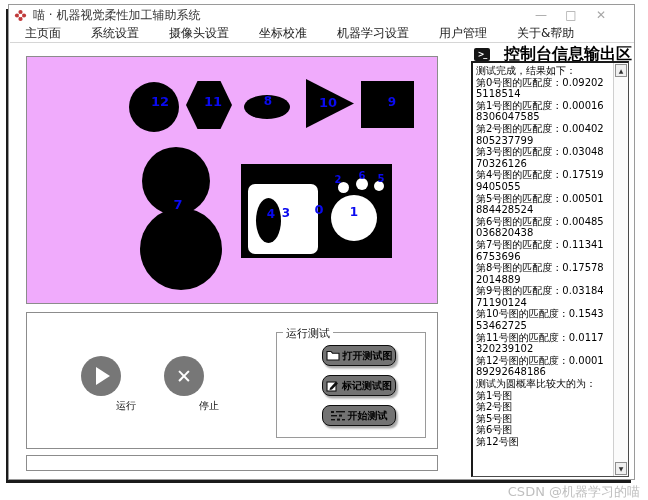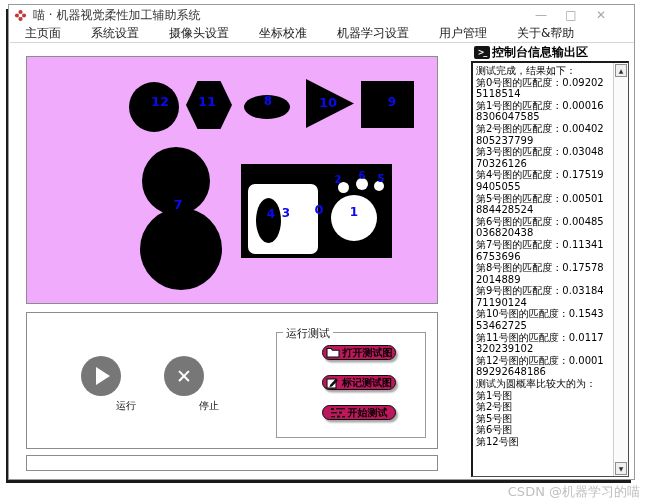--- a/index.html
+++ b/index.html
@@ -67,38 +67,38 @@
     position:absolute; left:15px; top:11px; width:0; height:0;
     border-top:9px solid transparent; border-bottom:9px solid transparent; border-left:14px solid #fff;
   }
   .x-glyph { position:absolute; width:100%; text-align:center; top:0; line-height:40px; color:#fff; font-size:19px; font-weight:bold; }
   .circle-btn-label { position:absolute; width:70px; text-align:right; font-size:10px; color:#111; top:86px; }
   .run-label { left:39px; }
   .stop-label { left:122px; }
   .group-box { position:absolute; left:249px; top:19px; width:150px; height:106px; border:1px solid #9a9a9a; }
   .group-legend { position:absolute; left:6px; top:-7px; background:#fff; padding:0 3px; font-size:11px; color:#111; white-space:nowrap; }
   .test-btn {
-    position:absolute; left:45px; width:74px; height:15px;
-    background:#be185d; border:1px solid #0d0d0d; border-radius:8px;
+    position:absolute; left:45px; width:74px; height:21px;
+    background:#737373; border:1px solid #0d0d0d; border-radius:8px;
     box-shadow:2px 2.5px 2px rgba(0,0,0,0.35);
     display:flex; align-items:center; justify-content:center; gap:3px;
   }
   .test-btn-1 { top:12px; } .test-btn-2 { top:42px; } .test-btn-3 { top:72px;text-align:center; }
   .test-btn-label { font-size:10px; font-weight:bold; color:#000; white-space:nowrap; }
   .test-btn svg { flex:0 0 auto; }
 
   .status-strip { position:absolute; left:26px; top:455px; width:412px; height:16px; background:#fff; border:1px solid #8c8c8c; }
 
   
   .console-header { position:absolute; left:474px; top:44px; display:flex; align-items:center; }
   .console-icon {
     width:16px; height:13px; background:#141414; border-radius:2px; color:#fff;
     font-size:8px; font-weight:bold; line-height:13px; text-align:center; letter-spacing:-1px;
   }
-  .console-title { font-size:12px; font-weight:bold; color:#000; margin-left:2px; white-space:nowrap; }
+  .console-title { font-size:16px; font-weight:bold; color:#000; margin-left:14px; white-space:nowrap; }
   .console-box {
     position:absolute; left:471px; top:61px; width:158px; height:416px; background:#fff;
     border:1px solid #4a4a4a; border-top:2px solid #1a1a1a; border-left:2px solid #1a1a1a;
   }
   .console-text {
     position:absolute; left:3px; top:2px; right:18px; bottom:2px;
     font-size:10px; line-height:11.6px; color:#000;
     white-space:pre-wrap; word-break:break-all; overflow:hidden;
   }
   .console-scrollbar { position:absolute; right:0; top:0; bottom:0; width:15px; background:#fbfbfb; border-left:1px solid #cfcfcf; }
@@ -144,21 +144,21 @@
 <div class="canvas-box">
   <div class="shape sh-circle sh-c12"></div>
   <div class="shape sh-hex"></div>
   <div class="shape sh-ell8"></div>
   <div class="shape sh-tri10"></div>
   <div class="shape sh-sq9"></div>
   <div class="shape sh-circle sh-c7a"></div>
   <div class="shape sh-circle sh-c7b"></div>
 
   <span class="num num-lg" style="left:133px;top:44px;">12</span>
-  <span class="num num-lg" style="left:180px;top:44px;">11</span>
+  <span class="num num-lg" style="left:186px;top:44px;">11</span>
   <span class="num" style="left:241px;top:44px;">8</span>
   <span class="num num-lg" style="left:301px;top:45px;">10</span>
   <span class="num" style="left:365px;top:45px;">9</span>
   <span class="num num-lg" style="left:151px;top:147px;">7</span>
 
   <div class="shape tray">
     <div class="tray-white-rect"></div>
     <div class="tray-black-ellipse"></div>
     <div class="tray-circle1"></div>
     <div class="tray-small tray-sm-a"></div>

